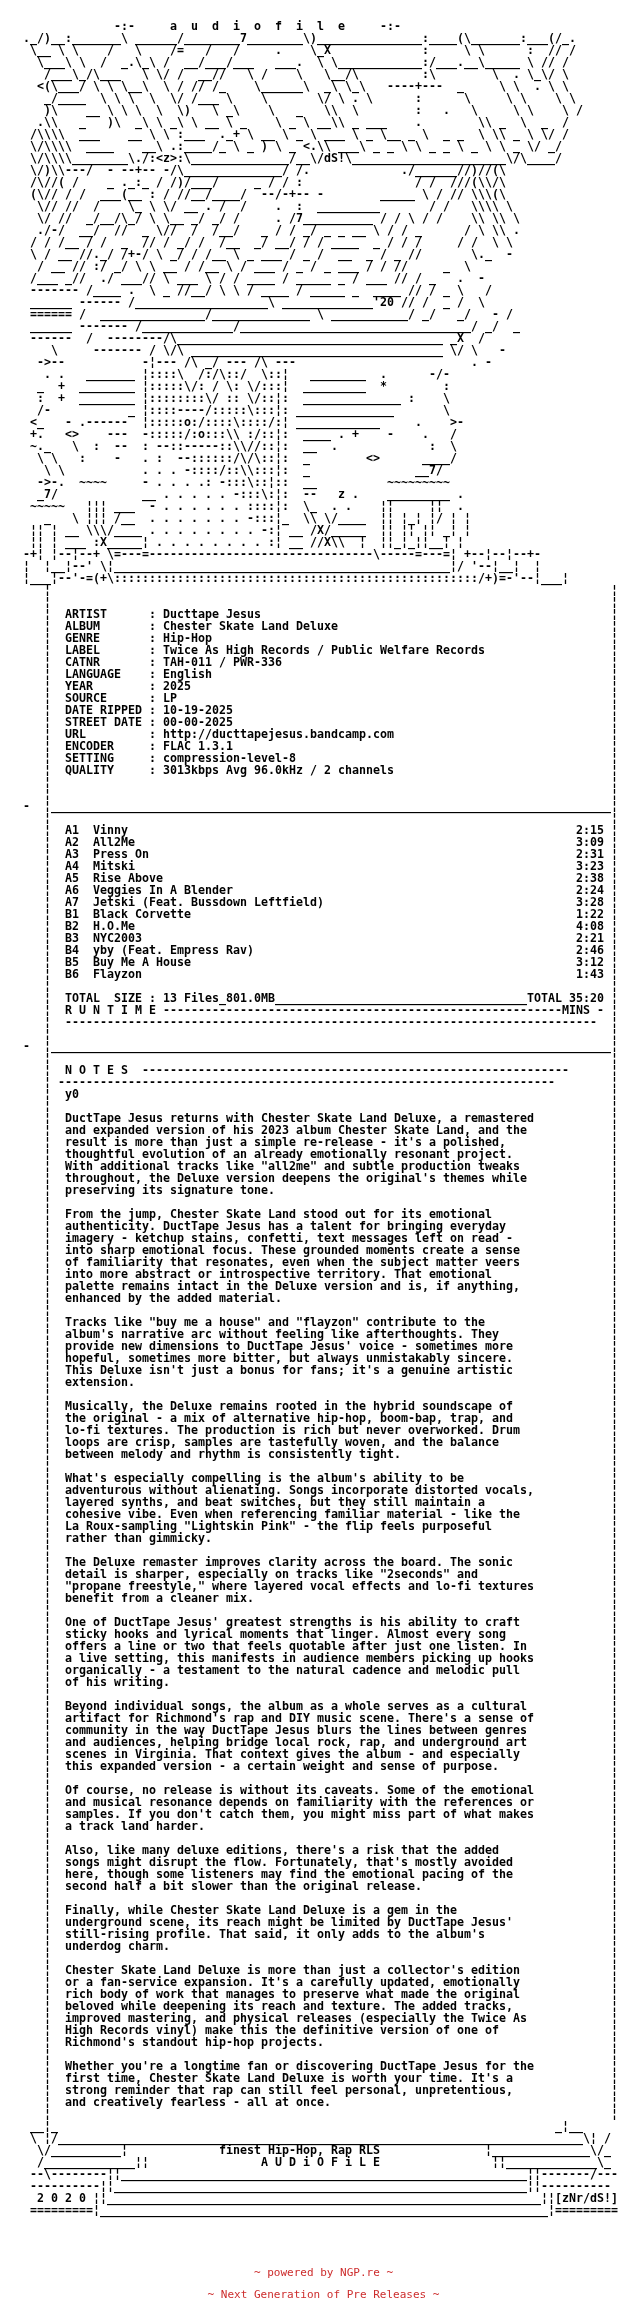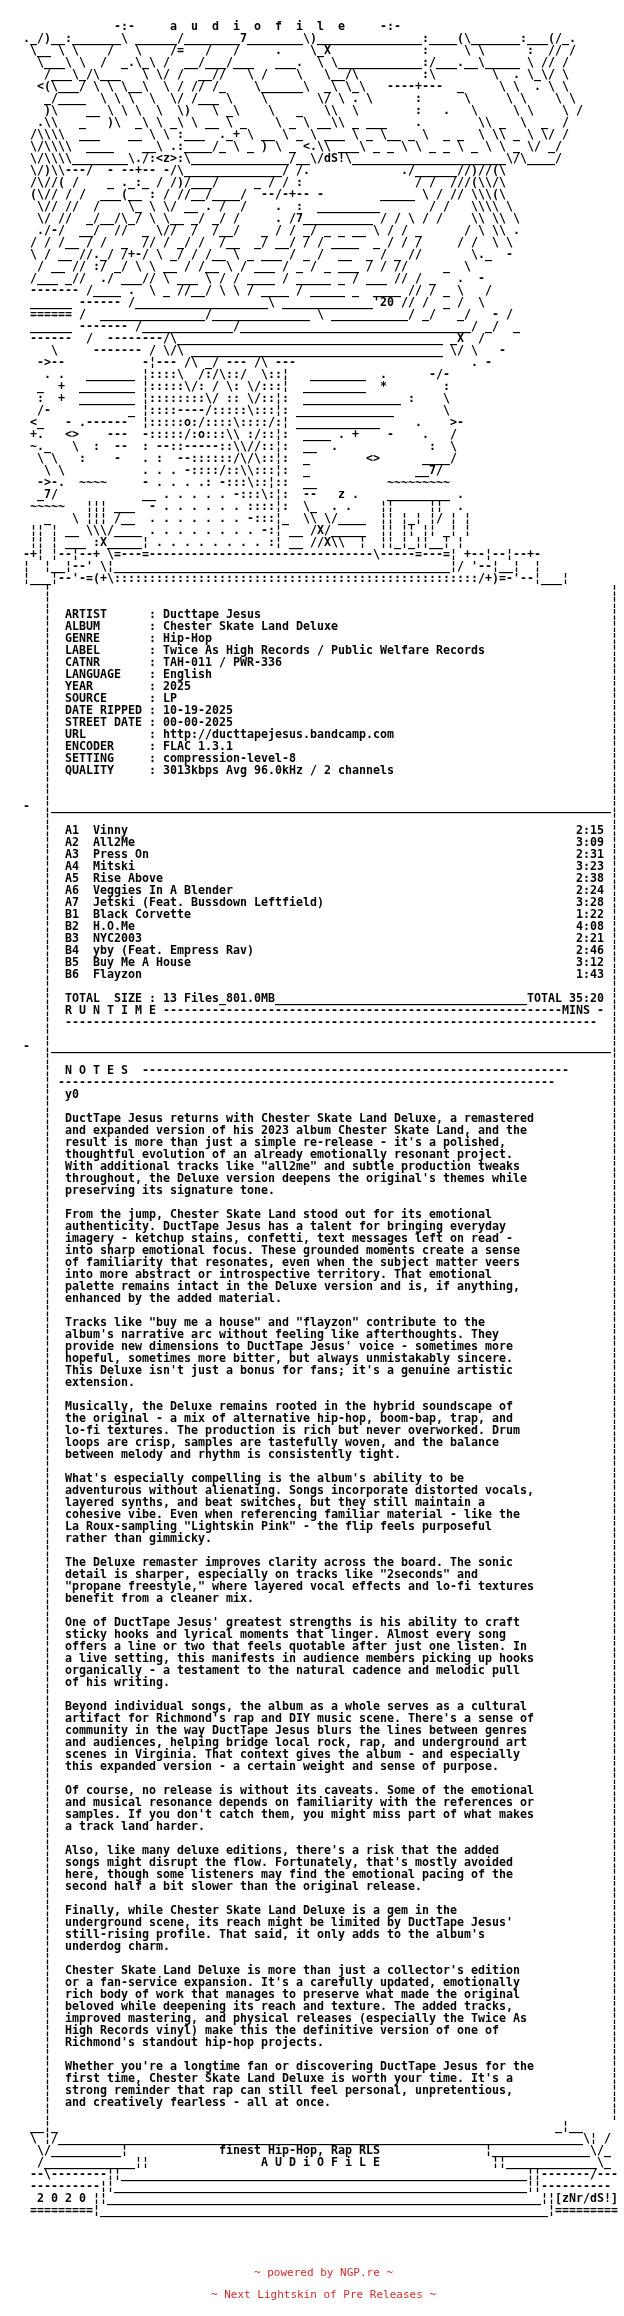--- a/index.html
+++ b/index.html
@@ -205,15 +205,15 @@
   <pre class="mono"> __¦_                                                                       _¦__
  \ ¦/___________________________________________________________________________\¦ /
   \/__________¦             finest Hip-Hop, Rap RLS               ¦______________\/_
   /_____________¦¦                A U D i O F i L E                ¦¦_____________\_
  --\--------¦¦__________________________________________________________¦¦-------/---
  ----------¦¦___________________________________________________________¦¦----------
   2 0 2 0 ¦¦______________________________________________________________¦¦[zNr/dS!]
  =========¦________________________________________________________________¦=========</pre>
   <div class="powered" style="color: rgb(205, 45, 45);">
     <div>~ powered by NGP.re ~</div>
-    <div>~ Next Lightskin of Pre Releases ~</div>
+    <div>~ Next Generation of Pre Releases ~</div>
   </div>
 </div>
 
 </body></html>

